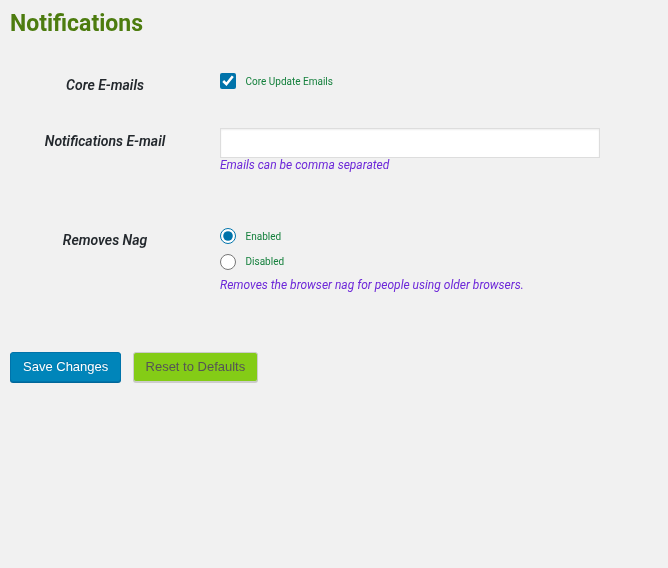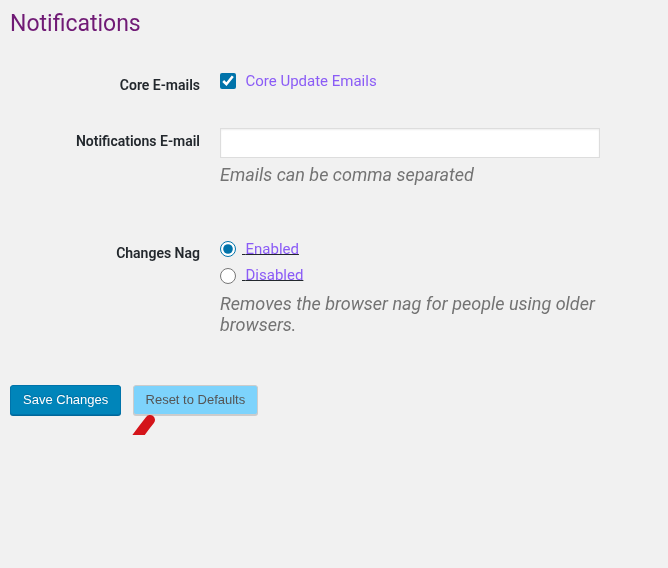--- a/index.html
+++ b/index.html
@@ -10,38 +10,39 @@
     body {
       font-family: -apple-system, BlinkMacSystemFont, "Segoe UI", Roboto, Oxygen-Sans, Ubuntu, Cantarell, "Helvetica Neue", sans-serif;
       background: #f1f1f1;
       color: #23282d;
       font-size: 13px;
       padding: 0 20px 20px 10px;
       width: 668px;
     }
     h2 {
       font-size: 23px;
-      font-weight: 400;
+      font-weight: 700;
       margin: 10px 0 20px 0;
       padding: 0;
-      color: #701a75;
+      color: #4d7c0f;
     }
     .form-table {
       width: 100%;
       border-collapse: collapse;
       margin-bottom: 25px;
     }
     .form-table th {
-      text-align: right;
+      text-align: center;
       font-weight: 600;
       font-size: 14px;
       padding: 20px 10px 20px 0;
       width: 200px;
       vertical-align: top;
       color: #23282d;
+      font-style: italic;
     }
     .form-table td {
       padding: 15px 10px;
       vertical-align: top;
       font-size: 14px;
     }
     input[type="checkbox"] {
       width: 16px;
       height: 16px;
       margin: 0 6px 0 0;
@@ -59,61 +60,60 @@
       width: 380px;
       padding: 5px 8px;
       font-size: 14px;
       border: 1px solid #ddd;
       box-shadow: inset 0 1px 2px rgba(0,0,0,.07);
       background: #fff;
       border-radius: 0;
       height: 30px;
     }
     .checkbox-label, .radio-label {
-      font-size: 15px;
-      color: #8b5cf6;
+      font-size: 10px;
+      color: #15803d;
       vertical-align: middle;
     }
     .radio-row {
       display: block;
       margin-bottom: 8px;
-      text-decoration: underline;
     }
     .description {
       font-style: italic;
-      color: #737373;
-      font-size: 18px;
-      margin-top: 6px;
+      color: #6d28d9;
+      font-size: 12px;
     }
     .buttons-row {
       padding-top: 10px;
     }
     .button-primary {
       background: #0085ba;
       border: 1px solid #0073aa;
       color: #fff;
       font-size: 13px;
       padding: 0 12px;
       height: 30px;
       cursor: pointer;
       border-radius: 3px;
       box-shadow: 0 1px 0 #006799;
       text-shadow: 0 -1px 1px #006799;
     }
     .button-secondary {
-      background: #7dd3fc;
+      background: #84cc16;
       border: 1px solid #ccc;
       color: #555;
       font-size: 13px;
       padding: 0 12px;
       height: 30px;
       cursor: pointer;
       border-radius: 3px;
       margin-left: 8px;
       box-shadow: 0 1px 0 #ccc;
+      margin-top: 10px;
     }
     .arrow-container {
       position: absolute;
       left: 50px;
       top: 400px;
       pointer-events: none;
     }
     .content {
       position: relative;
     }
@@ -141,21 +141,21 @@
         <div class="description">Emails can be comma separated</div>
       </td>
     </tr>
   </tbody>
     </table>
 
 
   <table class="form-table">
     <tbody>
         <tr>
-      <th>Changes Nag</th>
+      <th>Removes Nag</th>
       <td>
         <span class="radio-row">
           <input type="radio" name="browser-nag" checked="" style="">
           <span class="radio-label">Enabled</span>
         </span>
         <span class="radio-row">
           <input type="radio" name="browser-nag" style="">
           <span class="radio-label">Disabled</span>
         </span>
         <div class="description">Removes the browser nag for people using older browsers.</div>

